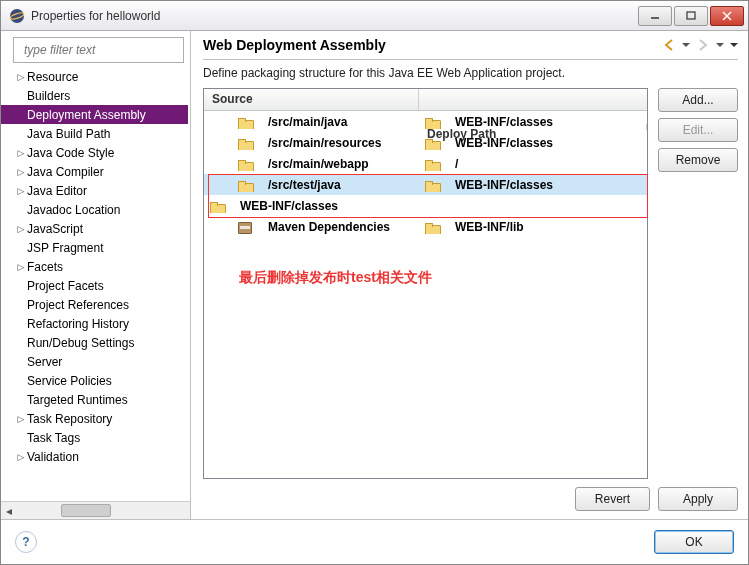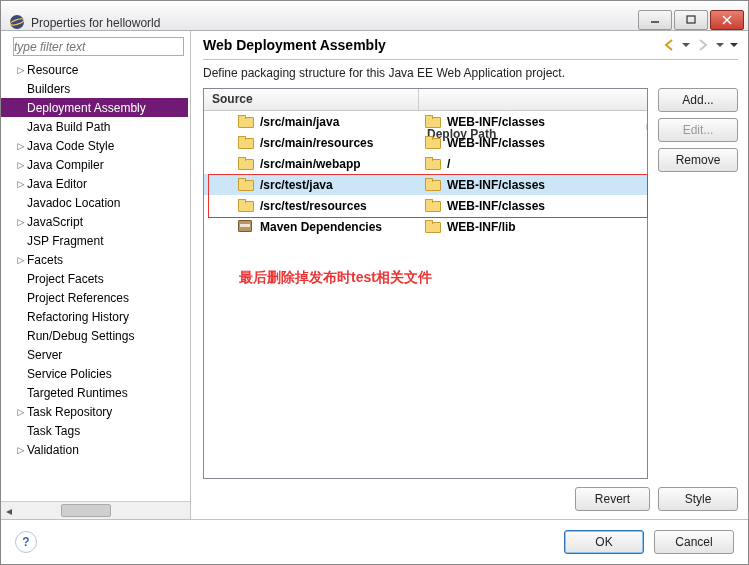--- a/index.html
+++ b/index.html
@@ -1,26 +1,26 @@
 <!DOCTYPE html>
 <html><head>
 <meta charset="utf-8">
 <style>
 * { box-sizing: border-box; margin: 0; padding: 0; font-family: "Segoe UI", Tahoma, sans-serif; font-size: 12px; }
 body { background: #fff; width: 749px; height: 565px; display: flex; flex-direction: column; border: 1px solid #888; }
-.titlebar { height: 30px; background: linear-gradient(#fefefe, #e7e7ed); border-bottom: 1px solid #b0b0b0; display: flex; align-items: flex-end; padding: 0 4px; }
+.titlebar { height: 30px; background: linear-gradient(#fefefe, #e7e7ed); border-bottom: 1px solid #b0b0b0; display: flex; align-items: center; padding: 0 4px; }
 .titlebar .eclipse-ico { width: 16px; height: 16px; margin: 0 6px 0 4px; }
 .titlebar .title { flex: 1; color: #333; }
 .winbtns { display: flex; gap: 0; }
 .winbtn { width: 34px; height: 20px; border: 1px solid #999; background: linear-gradient(#f7f7f7,#dcdcdc); border-radius: 2px; display:flex; align-items:center; justify-content:center; margin-left:2px; cursor:pointer; }
 .winbtn.close { background: linear-gradient(#e97e73,#c94030); border-color:#8a2a1f; color:#fff; }
 .content { flex: 1; display: flex; min-height: 0; }
 .left { width: 190px; border-right: 1px solid #c0c0c0; display: flex; flex-direction: column; padding: 4px 0 0 0; }
 .filter { margin: 2px 6px 4px 12px; }
-.filter input { width: 100%; height: 19px; border: 1px solid #abadb3; padding: 2px 0; color:#701a75; font-style: italic; }
+.filter input { width: 100%; height: 26px; border: 1px solid #abadb3; padding: 2px 10px; color:#701a75; font-style: italic; }
 .tree { flex: 1; overflow-y: auto; overflow-x: hidden; padding: 0 2px 0 0; }
 .tree-item { display: flex; align-items: center; height: 19px; padding-left: 14px; white-space: nowrap; cursor: default; }
 .tree-item .caret { width: 12px; text-align: center; color: #555; font-size: 9px; }
 .tree-item.nocaret .caret { visibility: hidden; }
 .tree-item.selected { background: #701a75; color: #fff; }
 .hscroll { height: 18px; border-top: 1px solid #ccc; display: flex; align-items: center; background: #f0f0f0; position: relative; }
 .hscroll .thumb { position: absolute; left: 60px; width: 50px; top: 2px; bottom: 2px; background: #cfcfcf; border: 1px solid #aaa; border-radius: 2px; }
 .hscroll .arr { width: 16px; text-align: center; color:#555; }
 .hscroll .arr.right { margin-left:auto; }
 .right { flex: 1; display: flex; flex-direction: column; padding: 6px 10px 8px 12px; min-width: 0; }
@@ -29,21 +29,21 @@
 .navicons { display: flex; gap: 6px; align-items: center; }
 .desc { color: #222; margin-bottom: 8px; }
 .main-row { flex: 1; display: flex; gap: 10px; min-height: 0; }
 .table-wrap { flex: 1; border: 1px solid #828790; background: #fff; position: relative; display: flex; flex-direction: column; font-weight: bold; }
 .thead { display: flex; background: linear-gradient(#fdfdfd,#ebeced); border-bottom: 1px solid #c6c6c6; height: 22px; }
 .th { padding: 3px 8px; border-right: 1px solid #d0d0d0; color: #333; }
 .th1 { width: 215px; } .th2 { flex: 1; margin-top: 35px; }
 .tbody { flex: 1; position: relative; }
 .tr { display: flex; height: 21px; align-items: center; }
 .tr.selected { background: #cde6f7; }
-.td { display: flex; align-items: flex-start; gap: 8px; padding: 0 6px; overflow: hidden; white-space: nowrap; }
+.td { display: flex; align-items: flex-end; gap: 16px; padding: 0 6px; overflow: hidden; white-space: nowrap; }
 .td1 { width: 215px; padding-left: 34px; } .td2 { flex: 1; }
 .redbox { position: absolute; border: 1px solid #e33; pointer-events: none; }
 .annot { position: absolute; color: #e33; font-size: 14px; }
 .btncol { width: 80px; display: flex; flex-direction: column; gap: 6px; }
 .btn { height: 24px; border: 1px solid #9a9a9a; background: linear-gradient(#fcfcfc,#e5e5e5); border-radius: 3px; color: #222; cursor: pointer; }
 .btn:disabled { color: #9a9a9a; cursor: default; }
 .btn.primary { border-color: #2f73b7; box-shadow: 0 0 0 1px #8fc3f0 inset; }
 .bottom-right { display: flex; justify-content: flex-end; gap: 8px; padding-top: 8px; }
 .footer { border-top: 1px solid #c0c0c0; display: flex; align-items: center; padding: 10px 14px; gap: 10px; }
 .footer .help { width: 22px; height: 22px; border: 1px solid #b5c6dd; border-radius: 50%; display: flex; align-items: center; justify-content: center; color: #3a6aa0; font-weight: bold; cursor: pointer; }
@@ -248,24 +248,20 @@
               <div class="td td1">
                 <span class="folder-ico"></span>
                 <span>/src/test/java</span>
               </div>
               <div class="td td2">
                 <span class="folder-ico"></span>
                 <span>WEB-INF/classes</span>
               </div>
             </div>
             <div class="tr">
-              <div class="td td1">
-                <span class="folder-ico"></span>
-                <span>/src/test/resources</span>
-              </div>
               <div class="td td2">
                 <span class="folder-ico"></span>
                 <span>WEB-INF/classes</span>
               </div>
             </div>
             <div class="tr">
               <div class="td td1">
                 <span class="jar-ico"></span>
                 <span>Maven Dependencies</span>
               </div>
@@ -280,23 +276,22 @@
       </div>
       <div class="btncol">
         <button class="btn">Add...</button>
         <button class="btn" disabled="">Edit...</button>
         <button class="btn">Remove</button>
       </div>
     </div>
 
     <div class="bottom-right">
       <button class="btn" style="width:75px">Revert</button>
-      <button class="btn" style="width:80px">Style</button>
+      <button class="btn" style="width:80px">Apply</button>
     </div>
   </div>
 </div>
 
 <div class="footer">
   <div class="help">?</div>
   <div class="spacer"></div>
   <button class="btn primary">OK</button>
-  <button class="btn">Cancel</button>
 </div>
 
 </body></html>

